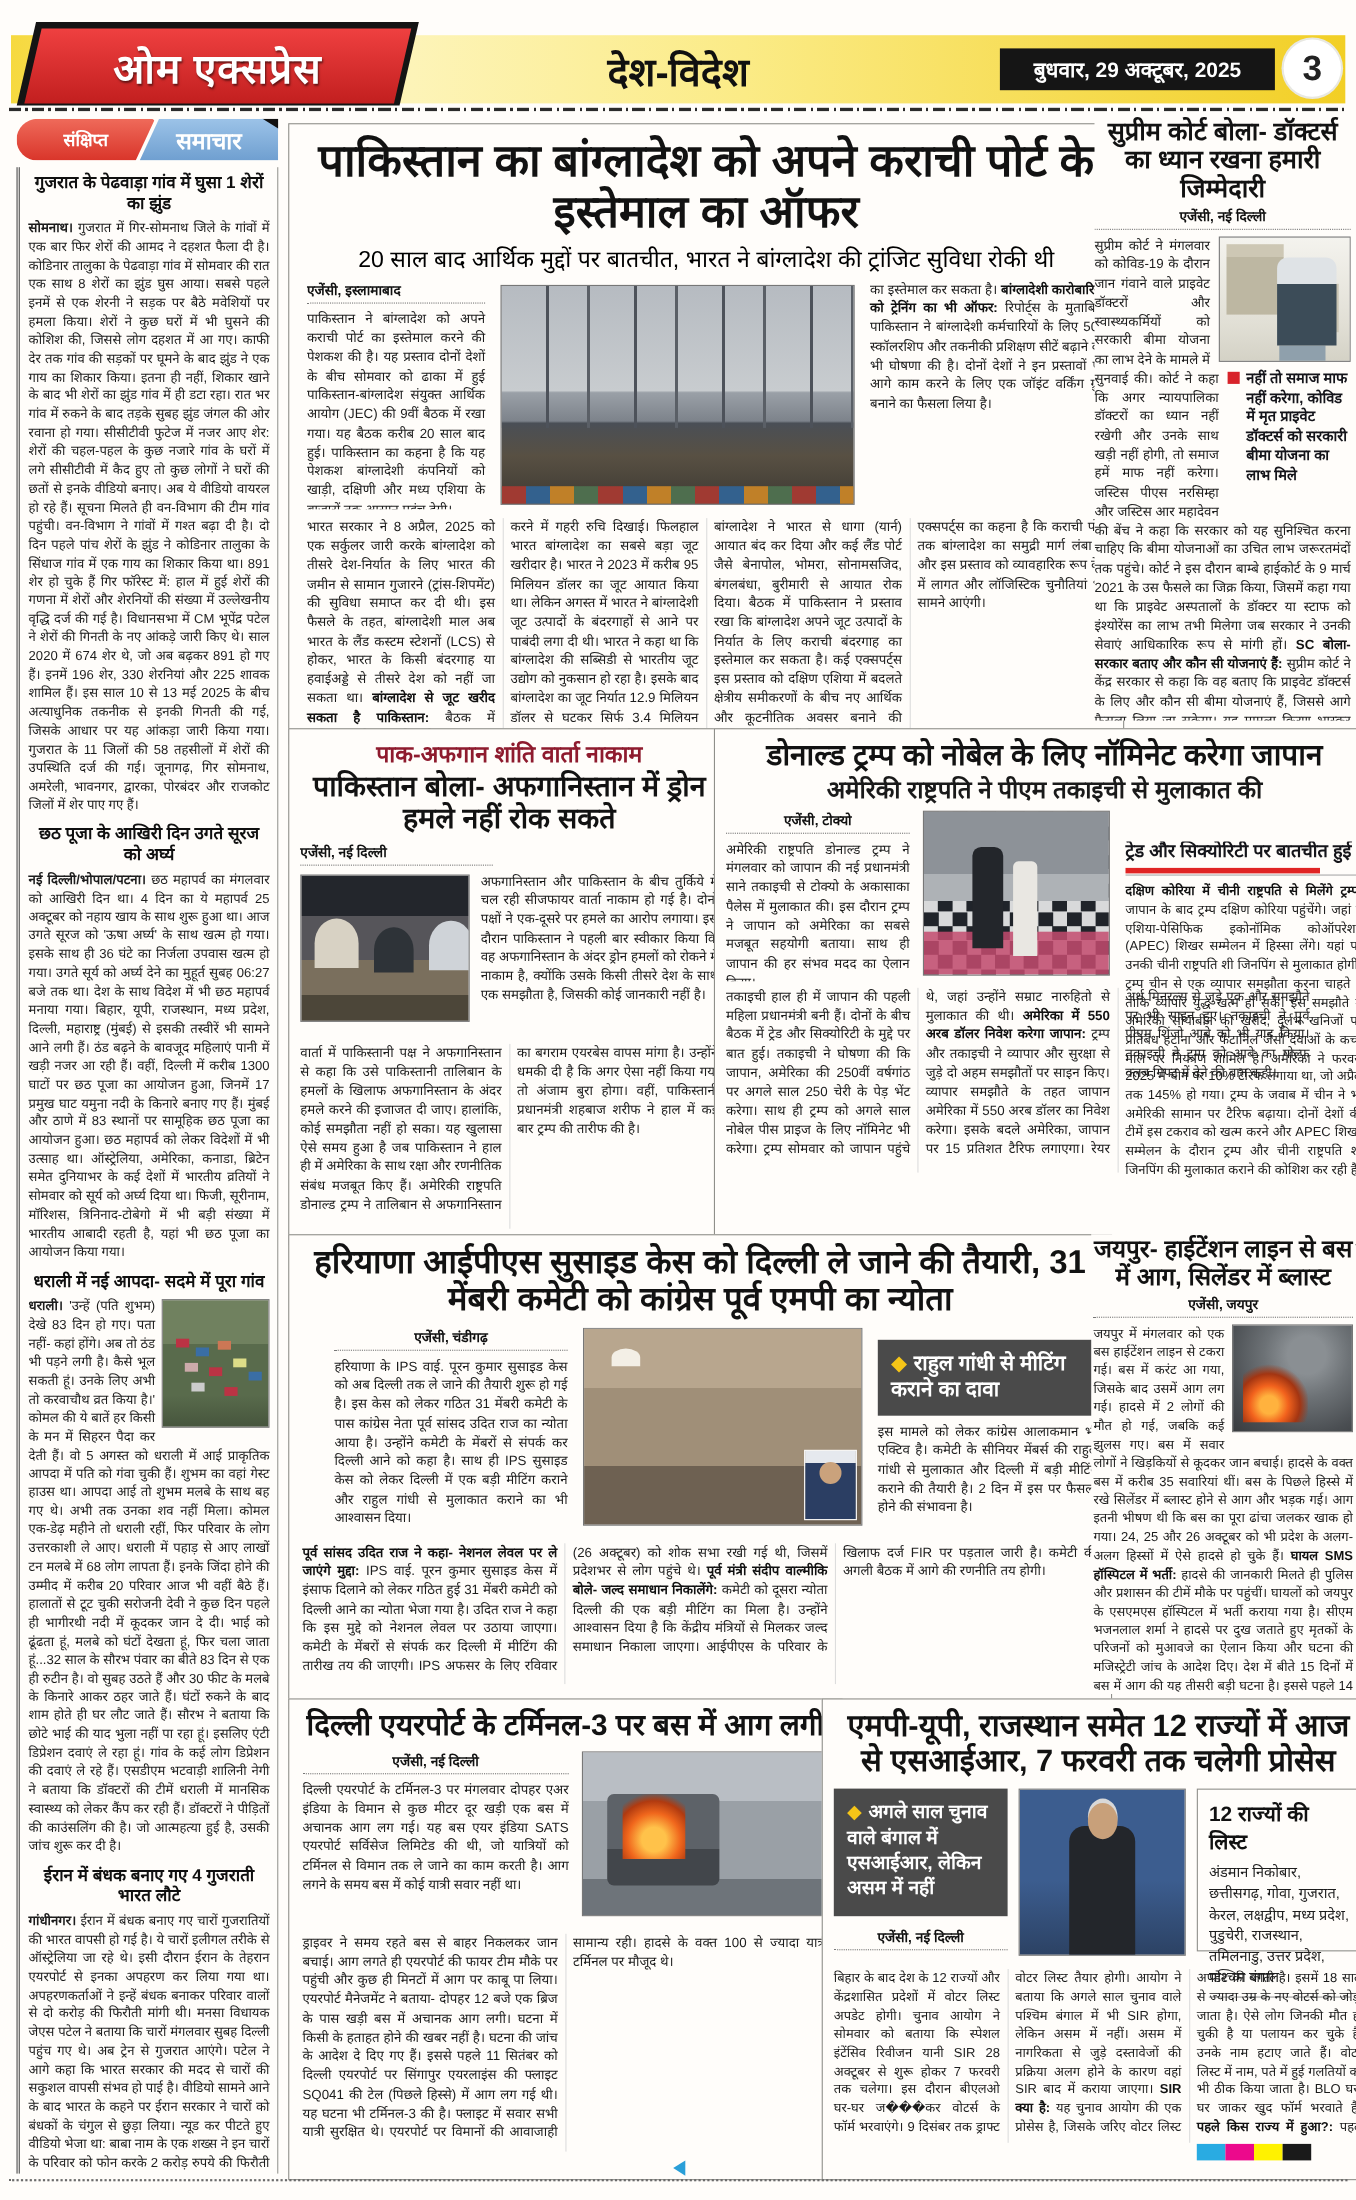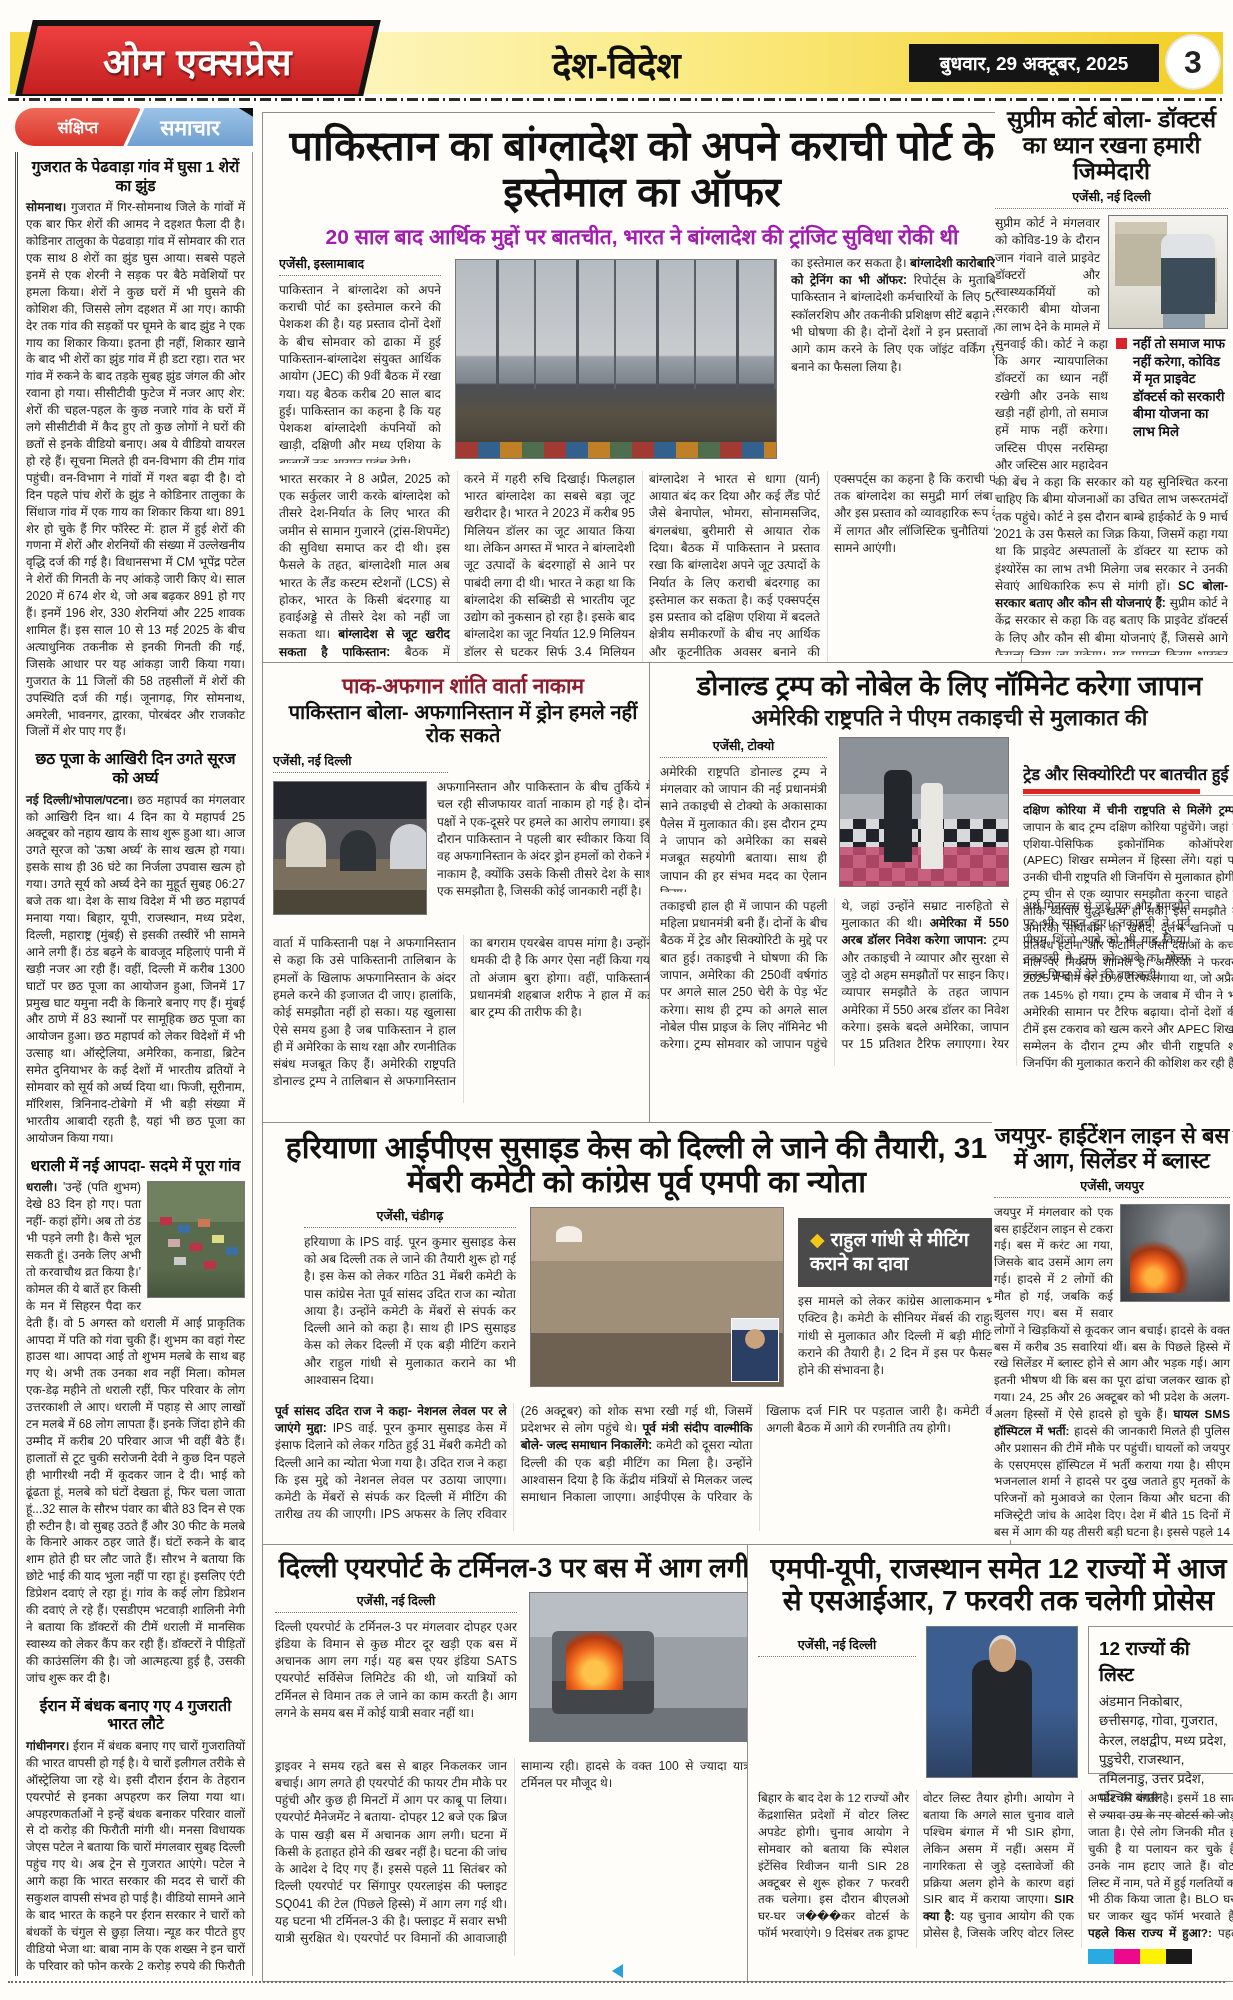--- a/index.html
+++ b/index.html
@@ -24,21 +24,21 @@
         background:#fff;display:flex;align-items:center;justify-content:center;
         font-size:32px;font-weight:bold;color:#222;box-shadow:0 0 0 2px #e8e8e2;}
   .dashline{position:absolute;left:8px;top:98px;width:1217px;height:3px;
         background:repeating-linear-gradient(90deg,#2b2b2b 0 11px,transparent 11px 15px,#2b2b2b 15px 17px,transparent 17px 21px);}
   .dotrule-bottom{position:absolute;left:8px;top:1981px;width:1217px;height:0;
         border-top:2px dotted #6b6b6b;}
   
   .art{position:absolute;overflow:hidden;background:#fffdfa;}
   .boxed{border:1px solid #8f8f8a;}
   .headline{font-weight:bold;color:#121212;text-align:center;line-height:1.13;}
-  .subhead{font-weight:bold;color:#a21caf;text-align:center;line-height:1.2;}
+  .subhead{font-weight:normal;color:#000000;text-align:center;line-height:1.2;}
   .subhead-dark{font-weight:bold;color:#1a1a1a;text-align:center;line-height:1.2;}
   .kicker{font-weight:bold;color:#8e1b2e;text-align:center;}
   .dateline{font-weight:bold;font-size:12.5px;color:#111;}
   .dotline{border-bottom:1.5px dotted #777;margin:3px 0 6px;}
   .body{font-size:12.1px;line-height:1.43;text-align:justify;color:#1c1c1c;}
   .body b{color:#111;}
   .cols2{column-count:2;column-gap:14px;column-rule:1px solid #ddd;column-fill:auto;}
   .cols3{column-count:3;column-gap:14px;column-rule:1px solid #ddd;column-fill:auto;}
   .cols4{column-count:4;column-gap:14px;column-rule:1px solid #ddd;column-fill:auto;}
   
@@ -202,21 +202,21 @@
     </div>
     <div class="body">
       <span>सुप्रीम कोर्ट ने मंगलवार को कोविड-19 के दौरान जान गंवाने वाले प्राइवेट डॉक्टरों और स्वास्थ्यकर्मियों को सरकारी बीमा योजना का लाभ देने के मामले में सुनवाई की। कोर्ट ने कहा कि अगर न्यायपालिका डॉक्टरों का ध्यान नहीं रखेगी और उनके साथ खड़ी नहीं होगी, तो समाज हमें माफ नहीं करेगा। जस्टिस पीएस नरसिम्हा और जस्टिस आर महादेवन की बेंच ने कहा कि सरकार को यह सुनिश्चित करना चाहिए कि बीमा योजनाओं का उचित लाभ जरूरतमंदों तक पहुंचे। कोर्ट ने इस दौरान बाम्बे हाईकोर्ट के 9 मार्च 2021 के उस फैसले का जिक्र किया, जिसमें कहा गया था कि प्राइवेट अस्पतालों के डॉक्टर या स्टाफ को इंश्योरेंस का लाभ तभी मिलेगा जब सरकार ने उनकी सेवाएं आधिकारिक रूप से मांगी हों।</span>
       <b>SC बोला- सरकार बताए और कौन सी योजनाएं हैं:</b>
       <span>सुप्रीम कोर्ट ने केंद्र सरकार से कहा कि वह बताए कि प्राइवेट डॉक्टर्स के लिए और कौन सी बीमा योजनाएं हैं, जिससे आगे फैसला लिया जा सकेगा। यह मामला किरण भास्कर सुर्गंडे की कहानी से जुड़ा है, जिन्होंने अपने पति को कोविड-19 महामारी में खो दिया था। उनके पति ठाणे में एक निजी क्लीनिक चलाते थे। बीमा कंपनी ने उनका दावा यह कहकर खारिज कर दिया कि उनका क्लीनिक मान्यता प्राप्त कोविड अस्पताल नहीं था।</span>
     </div>
   </div>
 
   <div class="art boxed" style="left:262px;top:662px;width:380px;height:452px;padding:8px 10px;">
     <div class="kicker" style="font-size:21px;">पाक-अफगान शांति वार्ता नाकाम</div>
-    <div class="headline" style="font-size:20px;margin-top:2px;">पाकिस्तान बोला- अफगानिस्तान में ड्रोन हमले नहीं रोक सकते</div>
+    <div class="headline" style="font-size:26px;margin-top:2px;">पाकिस्तान बोला- अफगानिस्तान में ड्रोन हमले नहीं रोक सकते</div>
     <div class="dateline" style="margin-top:6px;">एजेंसी, नई दिल्ली</div>
     <div class="dotline" style="width:46%;"></div>
     <div class="ph ph-pak" style="float:left;width:152px;height:132px;margin:2px 10px 4px 0;"></div>
     <div class="body" style="height:150px;overflow:hidden;">अफगानिस्तान और पाकिस्तान के बीच तुर्किये में चल रही सीजफायर वार्ता नाकाम हो गई है। दोनों पक्षों ने एक-दूसरे पर हमले का आरोप लगाया। इस दौरान पाकिस्तान ने पहली बार स्वीकार किया कि वह अफगानिस्तान के अंदर ड्रोन हमलों को रोकने में नाकाम है, क्योंकि उसके किसी तीसरे देश के साथ एक समझौता है, जिसकी कोई जानकारी नहीं है।</div>
     <div class="body cols2" style="height:168px;margin-top:6px;clear:both;">वार्ता में पाकिस्तानी पक्ष ने अफगानिस्तान से कहा कि उसे पाकिस्तानी तालिबान के हमलों के खिलाफ अफगानिस्तान के अंदर हमले करने की इजाजत दी जाए। हालांकि, कोई समझौता नहीं हो सका। यह खुलासा ऐसे समय हुआ है जब पाकिस्तान ने हाल ही में अमेरिका के साथ रक्षा और रणनीतिक संबंध मजबूत किए हैं। अमेरिकी राष्ट्रपति डोनाल्ड ट्रम्प ने तालिबान से अफगानिस्तान का बगराम एयरबेस वापस मांगा है। उन्होंने धमकी दी है कि अगर ऐसा नहीं किया गया तो अंजाम बुरा होगा। वहीं, पाकिस्तानी प्रधानमंत्री शहबाज शरीफ ने हाल में कई बार ट्रम्प की तारीफ की है।</div>
   </div>
 
   <div class="art boxed" style="left:649px;top:662px;width:579px;height:452px;padding:8px 10px;">
     <div class="headline" style="font-size:27px;">डोनाल्ड ट्रम्प को नोबेल के लिए नॉमिनेट करेगा जापान</div>
     <div class="subhead-dark" style="font-size:22px;margin-top:3px;">अमेरिकी राष्ट्रपति ने पीएम तकाइची से मुलाकात की</div>
@@ -294,20 +294,23 @@
       </div>
       <div class="ph ph-bus" style="flex:0 0 222px;height:148px;"></div>
     </div>
     <div class="body cols2" style="height:198px;margin-top:8px;">ड्राइवर ने समय रहते बस से बाहर निकलकर जान बचाई। आग लगते ही एयरपोर्ट की फायर टीम मौके पर पहुंची और कुछ ही मिनटों में आग पर काबू पा लिया। एयरपोर्ट मैनेजमेंट ने बताया- दोपहर 12 बजे एक ब्रिज के पास खड़ी बस में अचानक आग लगी। घटना में किसी के हताहत होने की खबर नहीं है। घटना की जांच के आदेश दे दिए गए हैं। इससे पहले 11 सितंबर को दिल्ली एयरपोर्ट पर सिंगापुर एयरलाइंस की फ्लाइट SQ041 की टेल (पिछले हिस्से) में आग लग गई थी। यह घटना भी टर्मिनल-3 की है। फ्लाइट में सवार सभी यात्री सुरक्षित थे। एयरपोर्ट पर विमानों की आवाजाही सामान्य रही। हादसे के वक्त 100 से ज्यादा यात्री टर्मिनल पर मौजूद थे।</div>
   </div>
 
   <div class="art boxed" style="left:747px;top:1544px;width:481px;height:420px;padding:8px 10px;">
     <div class="headline" style="font-size:28px;">एमपी-यूपी, राजस्थान समेत 12 राज्यों में आज से एसआईआर, 7 फरवरी तक चलेगी प्रोसेस</div>
     <div style="display:flex;gap:10px;margin-top:10px;height:158px;">
       <div style="flex:0 0 158px;">
+        <div class="darkbox" style="font-size:17.5px;height:96px;">
+          <span class="dia">◆</span><span>अगले साल चुनाव वाले बंगाल में एसआईआर, लेकिन असम में नहीं</span>
+        </div>
         <div class="dateline" style="text-align:center;margin-top:10px;">एजेंसी, नई दिल्ली</div>
         <div class="dotline"></div>
       </div>
       <div class="ph ph-ec" style="flex:0 0 150px;height:150px;"></div>
       <div class="listbox" style="flex:1 1 auto;height:132px;">
         <div class="listbox-title">12 राज्यों की लिस्ट</div>
         <div class="listbox-body">अंडमान निकोबार, छत्तीसगढ़, गोवा, गुजरात, केरल, लक्षद्वीप, मध्य प्रदेश, पुडुचेरी, राजस्थान, तमिलनाडु, उत्तर प्रदेश, पश्चिम बंगाल</div>
         <div class="listbox-foot"></div>
       </div>
     </div>

